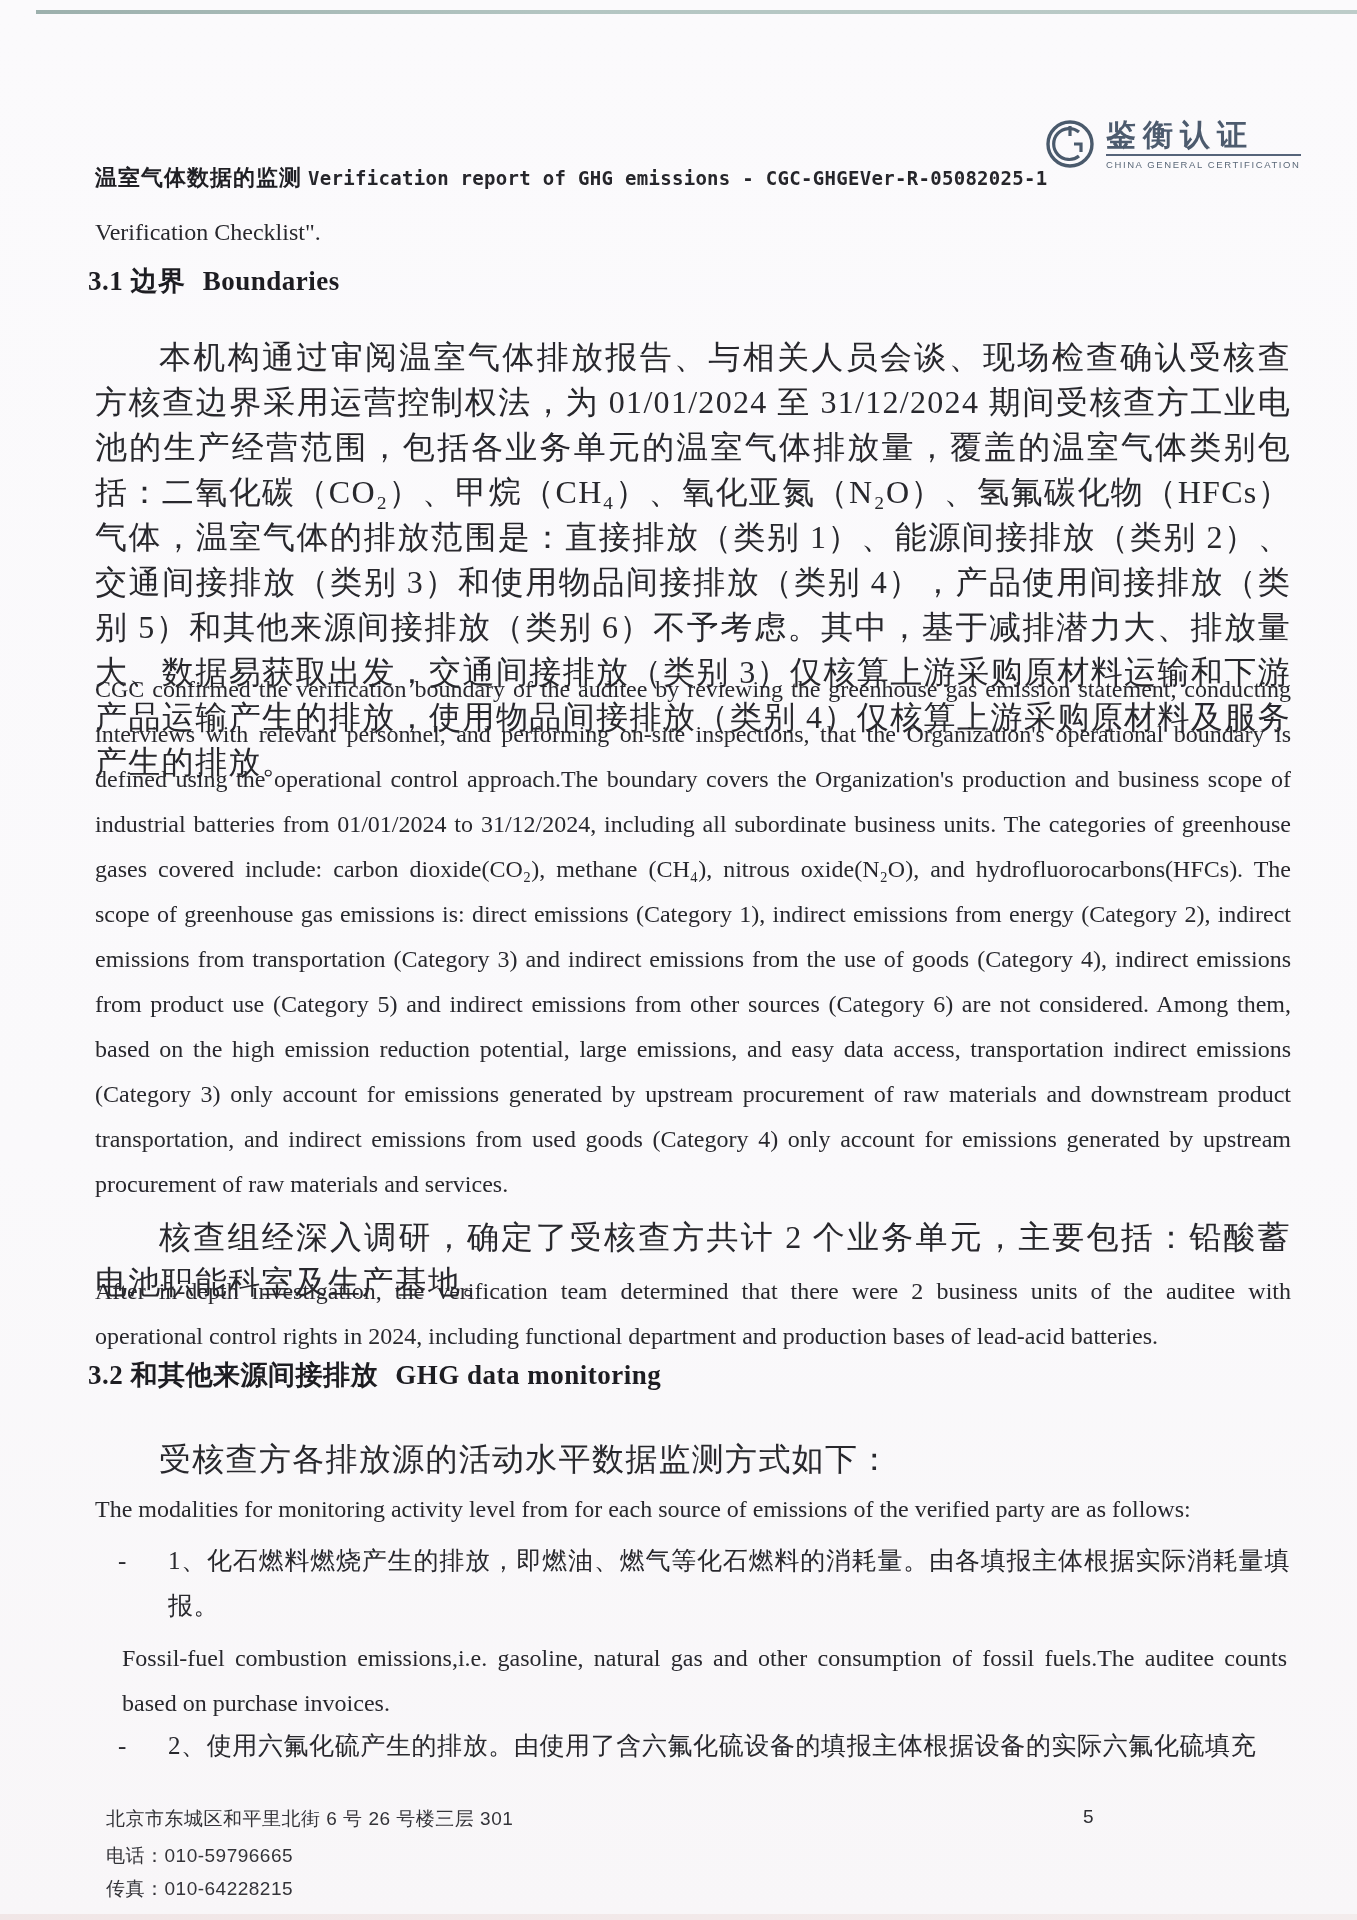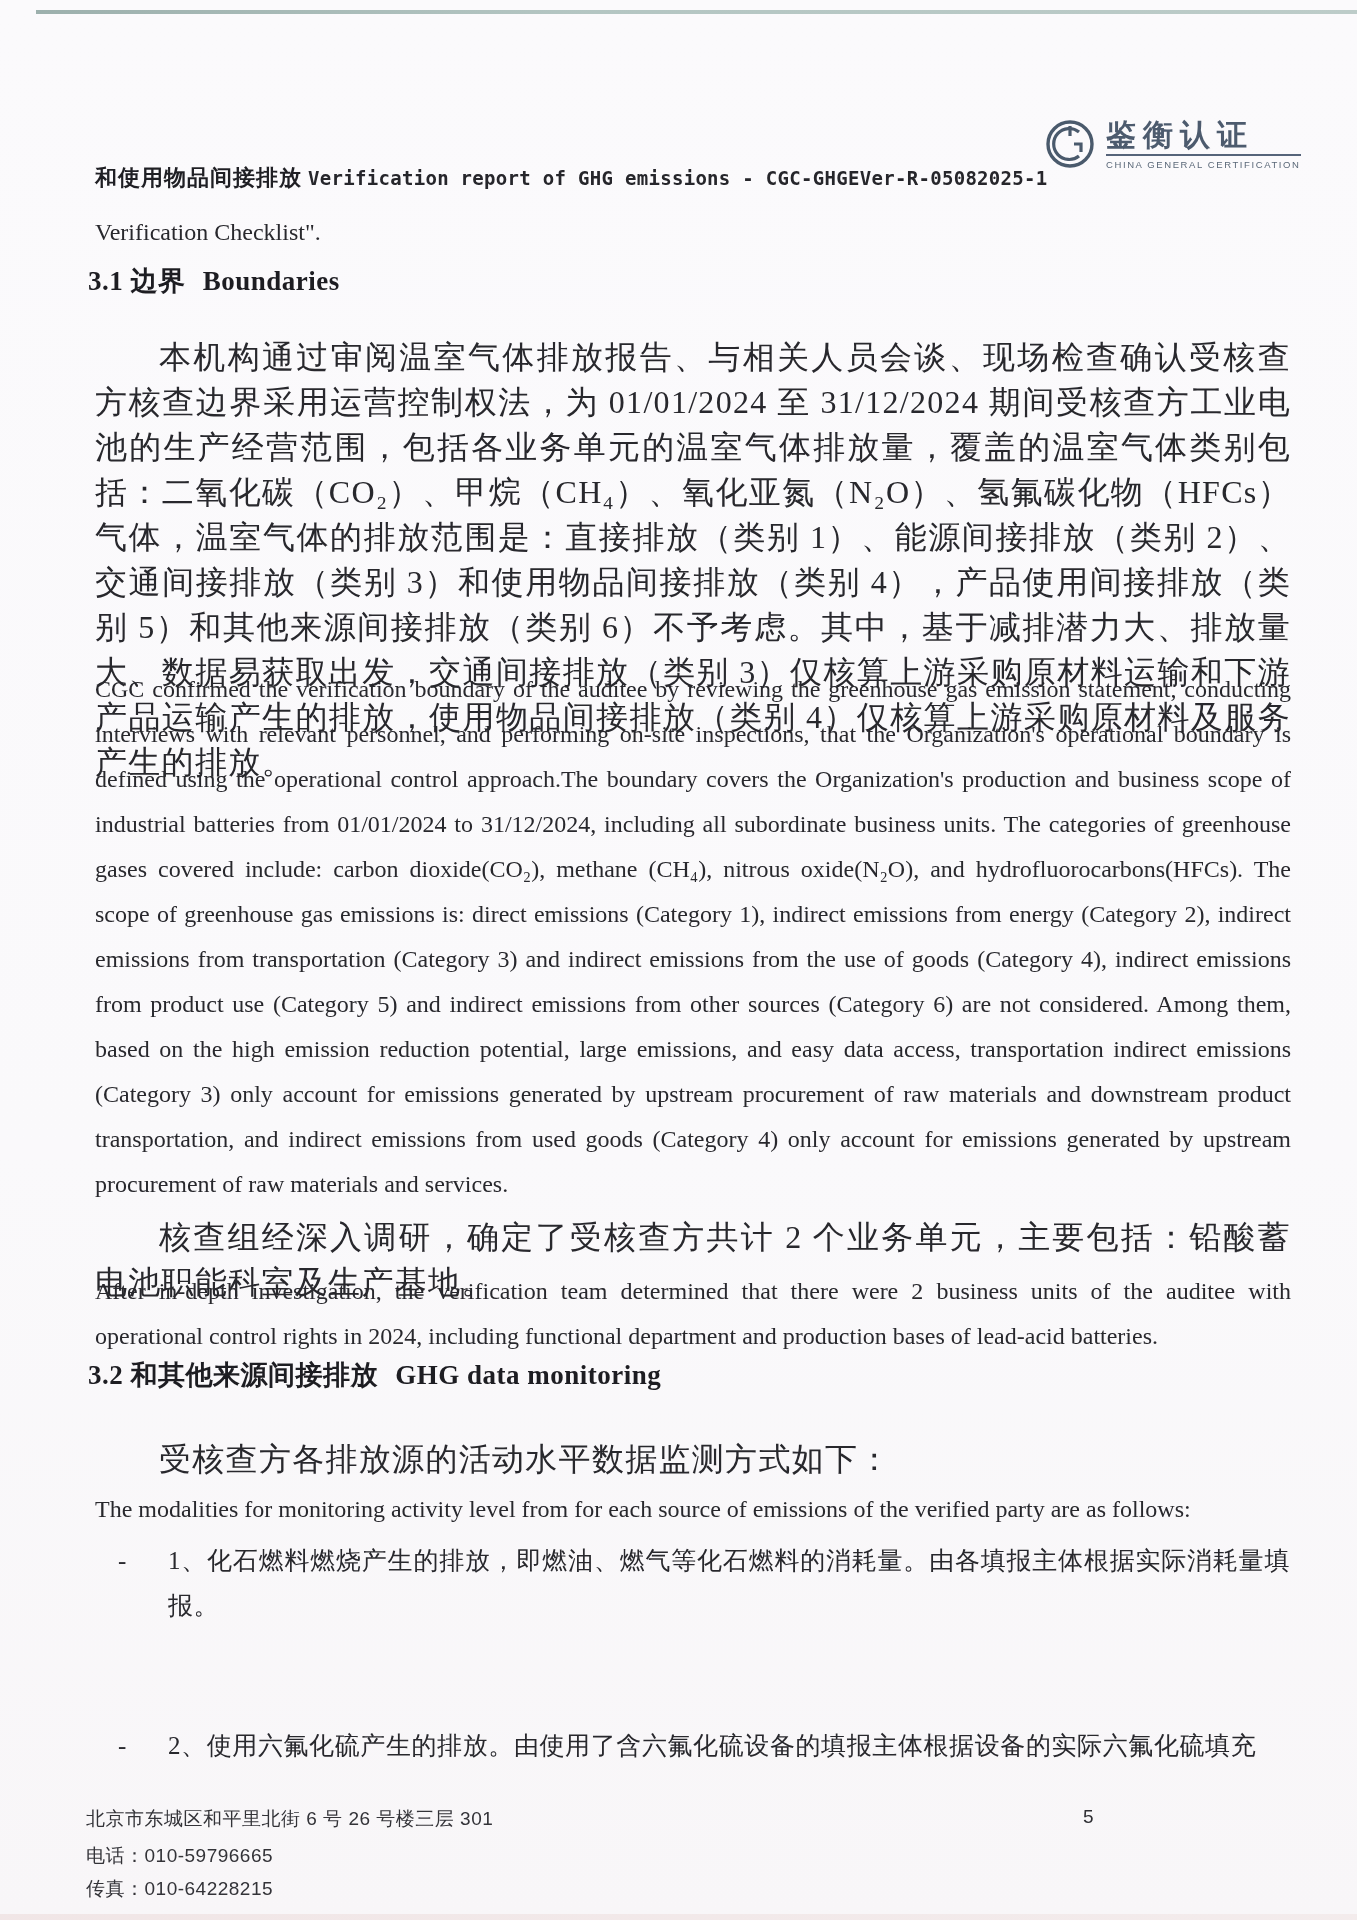--- a/index.html
+++ b/index.html
@@ -53,35 +53,35 @@
   .intro-en{top:1487px;}
   
   .list-item{display:flex;}
   .item1{top:1538px;}
   .item2{top:1723px;}
   .bullet{flex:0 0 auto;width:50px;padding-left:23px;font-size:25px;line-height:45px;color:#2b2b30;}
   .item-text{flex:0 0 auto;width:1122px;font-size:25px;line-height:45px;letter-spacing:.6px;text-align:justify;color:#28282d;}
   .item-en{left:122px;width:1165px;}
   .item1-en{top:1636px;}
   
-  .footer-line{position:absolute;left:86px;font-family:"Liberation Sans","DejaVu Sans",sans-serif;font-size:19px;color:#333338;letter-spacing:.5px;}
+  .footer-line{position:absolute;left:106px;font-family:"Liberation Sans","DejaVu Sans",sans-serif;font-size:19px;color:#333338;letter-spacing:.5px;}
   .f-address{top:1806px;}
   .f-phone{top:1843px;}
   .f-fax{top:1876px;}
   .page-number{position:absolute;left:1083px;top:1806px;font-family:"Liberation Sans","DejaVu Sans",sans-serif;font-size:19px;color:#2e2e33;}
 </style>
 </head>
 <body>
 
 <div class="page-root">
 
   <div class="scan-edge-top"></div>
 
   <div class="doc-header">
-    <span class="hdr-zh">和使用物品间接排放</span><span class="hdr-code">Verification report of GHG emissions - CGC-GHGEVer-R-05082025-1</span>
+    <span class="hdr-zh">温室气体数据的监测</span><span class="hdr-code">Verification report of GHG emissions - CGC-GHGEVer-R-05082025-1</span>
   </div>
 
   <div class="logo">
     <span class="logo-mark">
       <svg viewBox="0 0 52 52" width="52" height="52">
         <circle cx="26" cy="26" r="22" fill="none" stroke="#4a5a6c" stroke-width="3.4"></circle>
         <path d="M35 14 a15.5 15.5 0 1 0 0 24" fill="none" stroke="#4a5a6c" stroke-width="3.2"></path>
         <path d="M30 26 h7 v8" fill="none" stroke="#4a5a6c" stroke-width="3.2"></path>
         <line x1="26" y1="8" x2="26" y2="18" stroke="#4a5a6c" stroke-width="3.2"></line>
       </svg>
@@ -111,20 +111,21 @@
     <span class="h-en">GHG data monitoring</span>
   </div>
 
   <div class="blk p-zh indent intro-zh">受核查方各排放源的活动水平数据监测方式如下：</div>
   <div class="blk p-en intro-en">The modalities for monitoring activity level from for each source of emissions of the verified party are as follows:</div>
 
   <div class="blk list-item item1">
     <span class="bullet">-</span>
     <span class="item-text">1、化石燃料燃烧产生的排放，即燃油、燃气等化石燃料的消耗量。由各填报主体根据实际消耗量填报。</span>
   </div>
+  <div class="blk p-en item-en item1-en">Fossil-fuel combustion emissions,i.e. gasoline, natural gas and other consumption of fossil fuels.The auditee counts based on purchase invoices.</div>
 
   <div class="blk list-item item2">
     <span class="bullet">-</span>
     <span class="item-text">2、使用六氟化硫产生的排放。由使用了含六氟化硫设备的填报主体根据设备的实际六氟化硫填充</span>
   </div>
 
   <div class="footer-line f-address">北京市东城区和平里北街 6 号 26 号楼三层 301</div>
   <div class="page-number">5</div>
   <div class="footer-line f-phone">电话：010-59796665</div>
   <div class="footer-line f-fax">传真：010-64228215</div>

